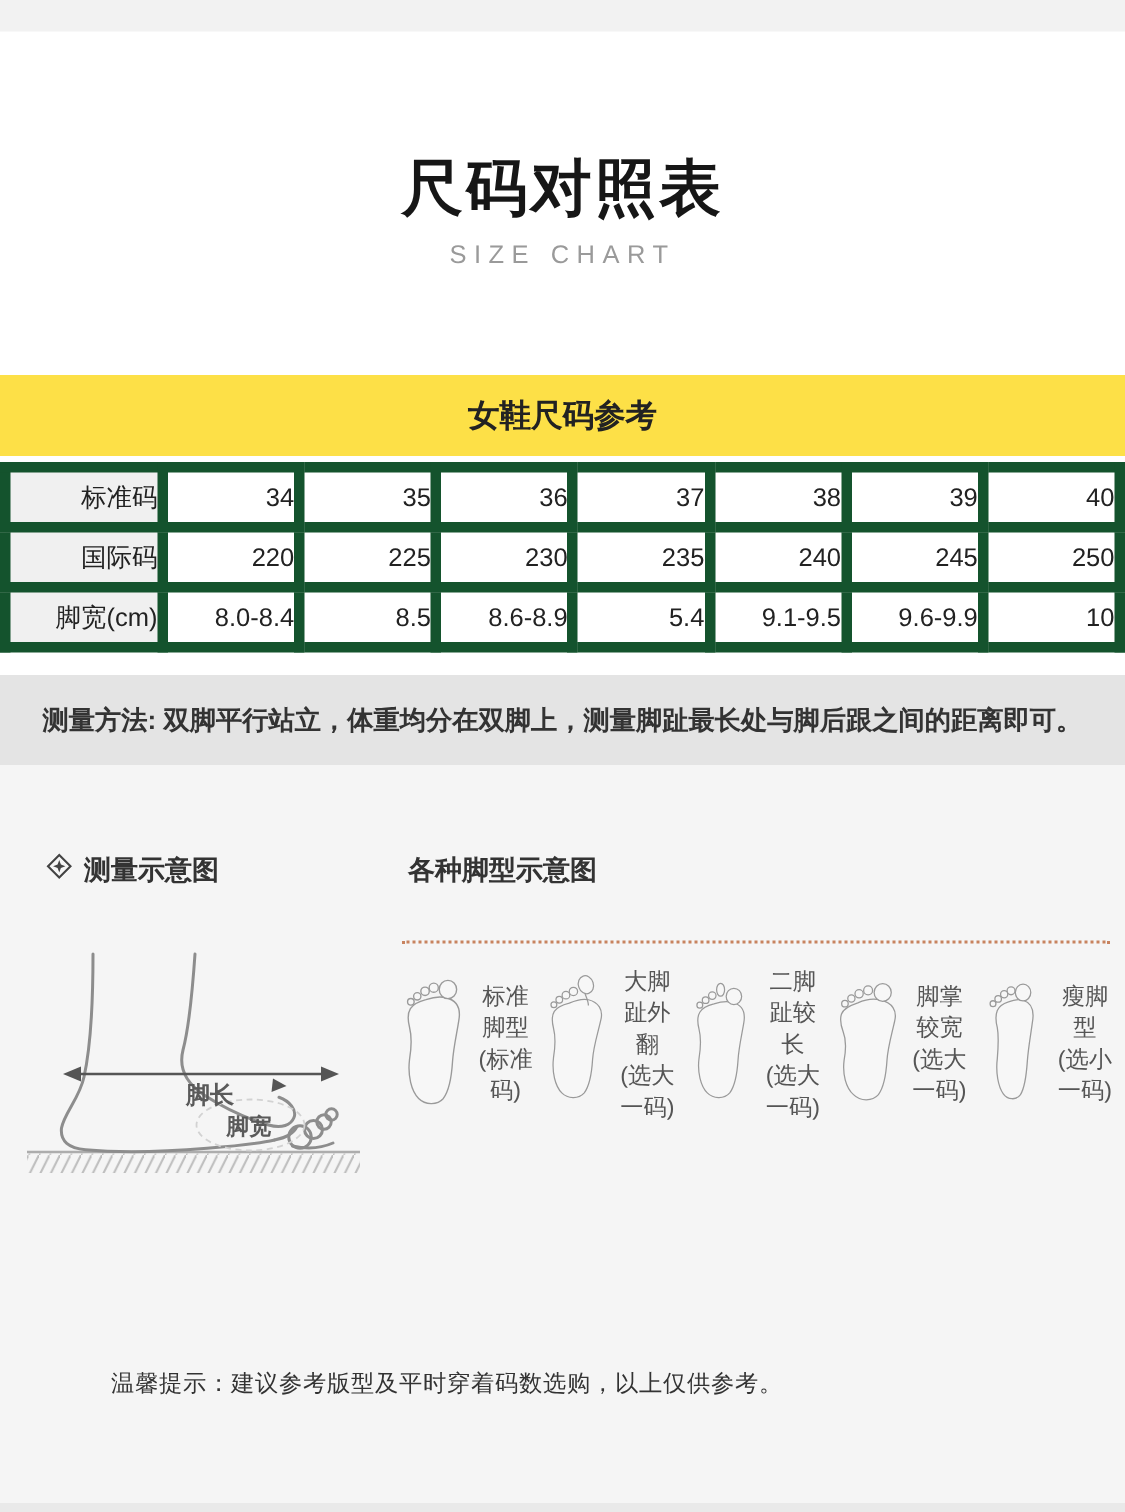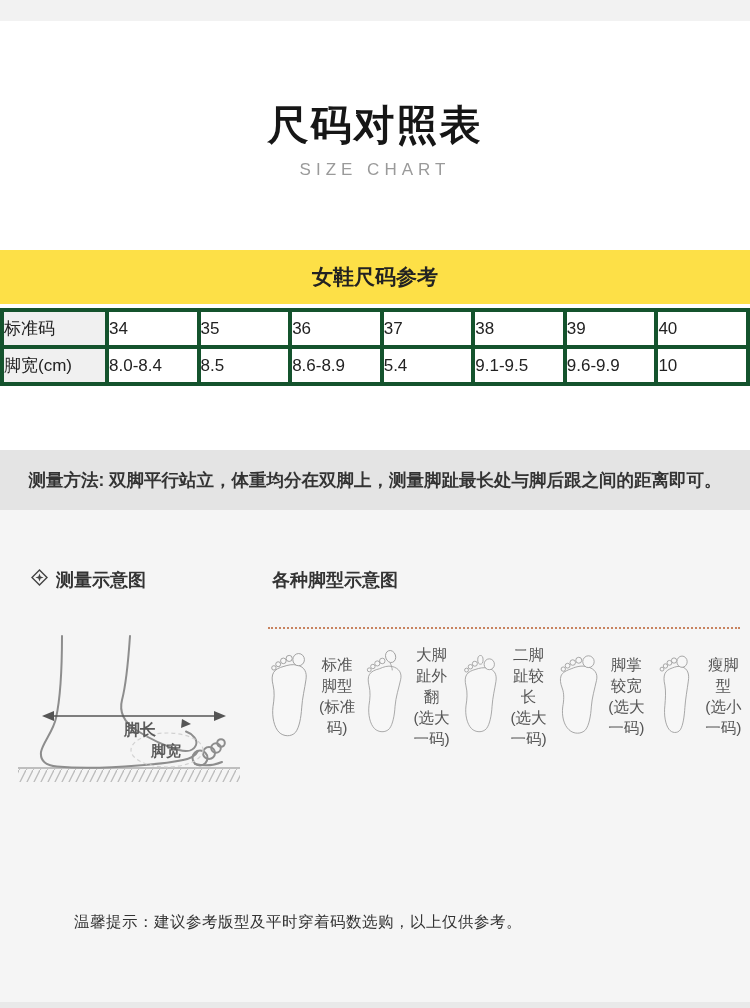--- a/index.html
+++ b/index.html
@@ -13,21 +13,21 @@
          font-size:41px;font-weight:bold;color:#161616;letter-spacing:2px;margin:0;}
   .subtitle{position:absolute;top:160px;left:0;width:750px;text-align:center;
             font-size:17px;color:#9a9a9a;letter-spacing:5px;}
 
   
   .table-header{position:absolute;top:250px;left:0;width:750px;height:54px;background:#fde047;
                 display:flex;align-items:center;justify-content:center;
                 font-size:21px;font-weight:bold;color:#222;}
   table.size{position:absolute;top:308px;left:0;width:750px;border-collapse:collapse;table-layout:fixed;}
   table.size col.c0{width:105px;}
-  table.size th,table.size td{height:33px;border:4px solid #14532d;text-align:left;
+  table.size th,table.size td{height:33px;border:7px solid #14532d;text-align:right;
                 vertical-align:middle;font-size:17px;font-weight:normal;color:#222;padding:0;}
   table.size th{background:#f0f0f0;}
   table.size td{background:#ffffff;margin-top:27px;}
 
   
   .measure-band{position:absolute;top:450px;left:0;width:750px;height:60px;background:#e4e4e4;
                 display:flex;align-items:center;justify-content:center;
                 font-size:17.5px;font-weight:600;color:#333;}
   .notch{position:absolute;top:510px;left:355px;width:0;height:0;
          border-left:21px solid transparent;border-right:21px solid transparent;
@@ -79,20 +79,30 @@
         <th>标准码</th>
         <td>34</td>
         <td>35</td>
         <td>36</td>
         <td>37</td>
         <td>38</td>
         <td>39</td>
         <td>40</td>
       </tr>
       <tr>
+        <th>国际码</th>
+        <td>220</td>
+        <td>225</td>
+        <td>230</td>
+        <td>235</td>
+        <td>240</td>
+        <td>245</td>
+        <td>250</td>
+      </tr>
+      <tr>
         <th>脚宽(cm)</th>
         <td>8.0-8.4</td>
         <td>8.5</td>
         <td>8.6-8.9</td>
         <td>5.4</td>
         <td>9.1-9.5</td>
         <td>9.6-9.9</td>
         <td>10</td>
       </tr>
     </tbody>

